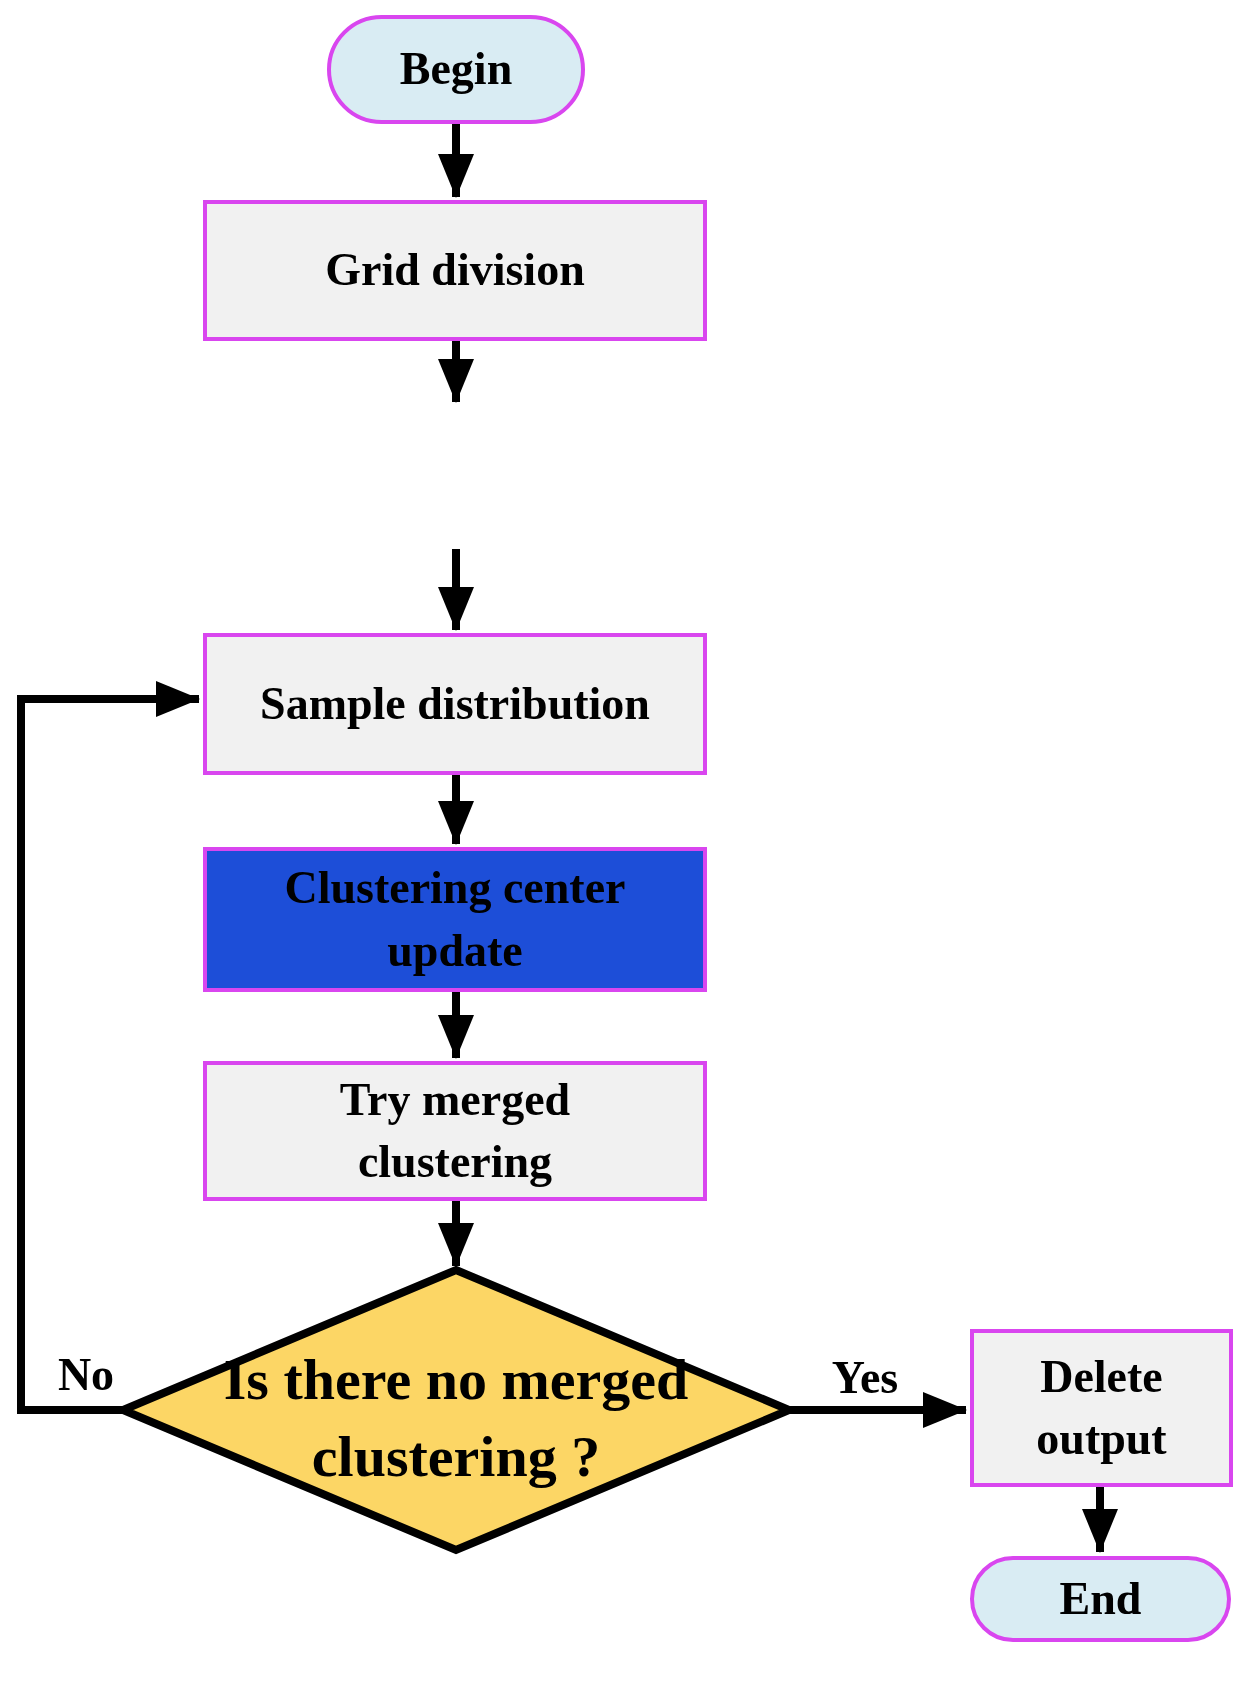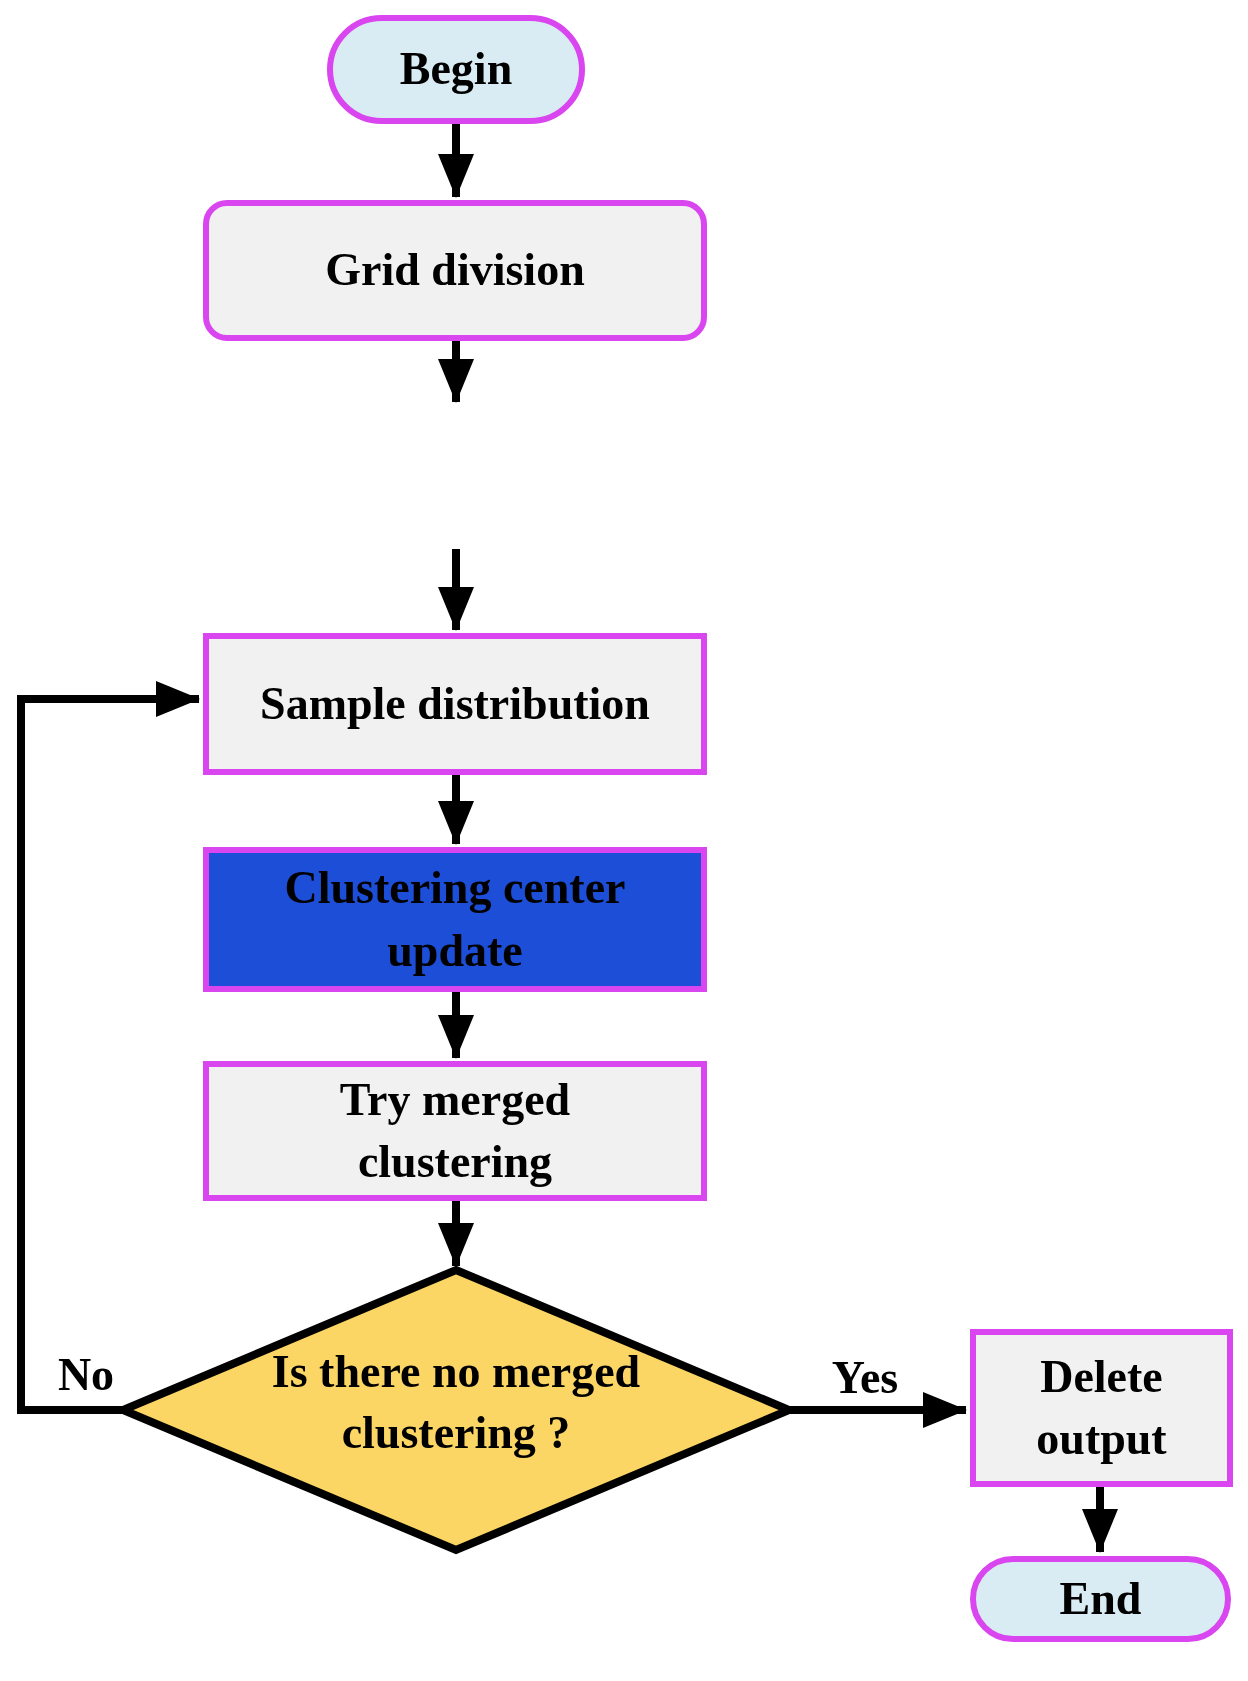--- a/index.html
+++ b/index.html
@@ -13,21 +13,21 @@
   }
   .arrow-layer {
     position: absolute;
     left: 0; top: 0;
     width: 1248px; height: 1681px;
     pointer-events: none;
   }
   .node {
     position: absolute;
     box-sizing: border-box;
-    border: 6px solid #d946ef;
+    border: 4px solid #d946ef;
     display: flex;
     flex-direction: column;
     align-items: center;
     justify-content: center;
     text-align: center;
     font-weight: bold;
     font-size: 46px;
     line-height: 1.35;
     color: #000;
   }
@@ -39,21 +39,21 @@
     color: #000;
     text-align: center;
     line-height: 1.1;
   }
   .diamond-text {
     position: absolute;
     left: 216px; top: 1342px;
     width: 480px;
     text-align: center;
     font-weight: bold;
-    font-size: 46px;
+    font-size: 58px;
     line-height: 1.32;
     color: #000;
   }
 </style>
 </head>
 <body>
 
 <div class="canvas">
 
   <svg class="arrow-layer" width="1248" height="1681" viewBox="0 0 1248 1681">
@@ -76,21 +76,21 @@
 
     <line x1="1100" y1="1487" x2="1100" y2="1552" stroke-width="8" marker-end="url(#arrowhead)" stroke="#000000"></line>
 
     <polyline points="123,1410 21,1410 21,699 199,699" fill="none" stroke-width="8" stroke-linejoin="miter" marker-end="url(#arrowhead)" stroke="#000000"></polyline>
   </svg>
 
   <div class="node terminal" style="left: 327px; top: 15px; width: 258px; height: 109px; background-color: rgb(217, 236, 243);">
     <div>Begin</div>
   </div>
 
-  <div class="node" style="left: 203px; top: 200px; width: 504px; height: 141px; background-color: rgb(241, 241, 241); border-radius: 24px;">
+  <div class="node" style="left: 203px; top: 200px; width: 504px; height: 141px; background-color: rgb(241, 241, 241);">
     <div>Grid division</div>
   </div>
 
 
   <div class="node" style="left: 203px; top: 633px; width: 504px; height: 142px; background-color: rgb(241, 241, 241);">
     <div>Sample distribution</div>
   </div>
 
   <div class="node" style="left: 203px; top: 847px; width: 504px; height: 145px; background-color: #1d4ed8;">
     <div>Clustering center</div>

